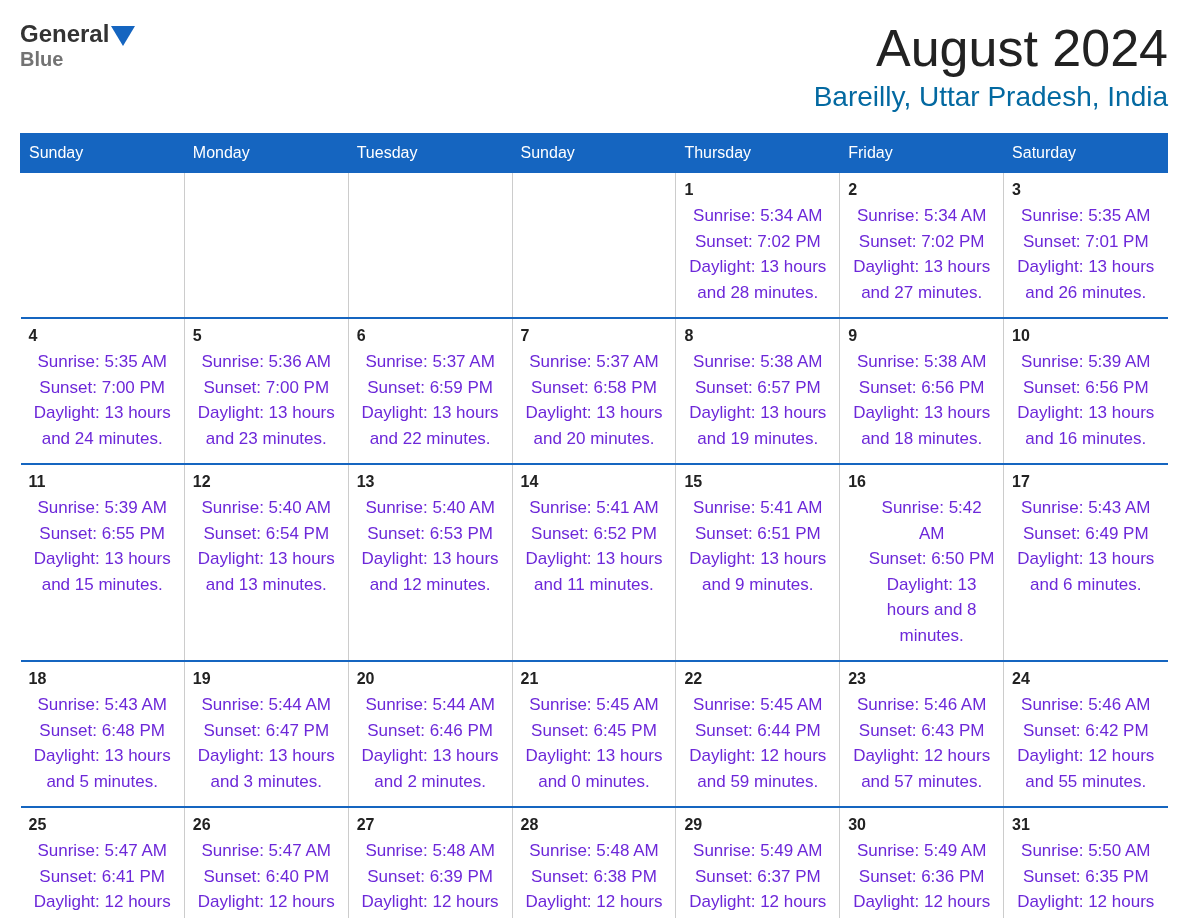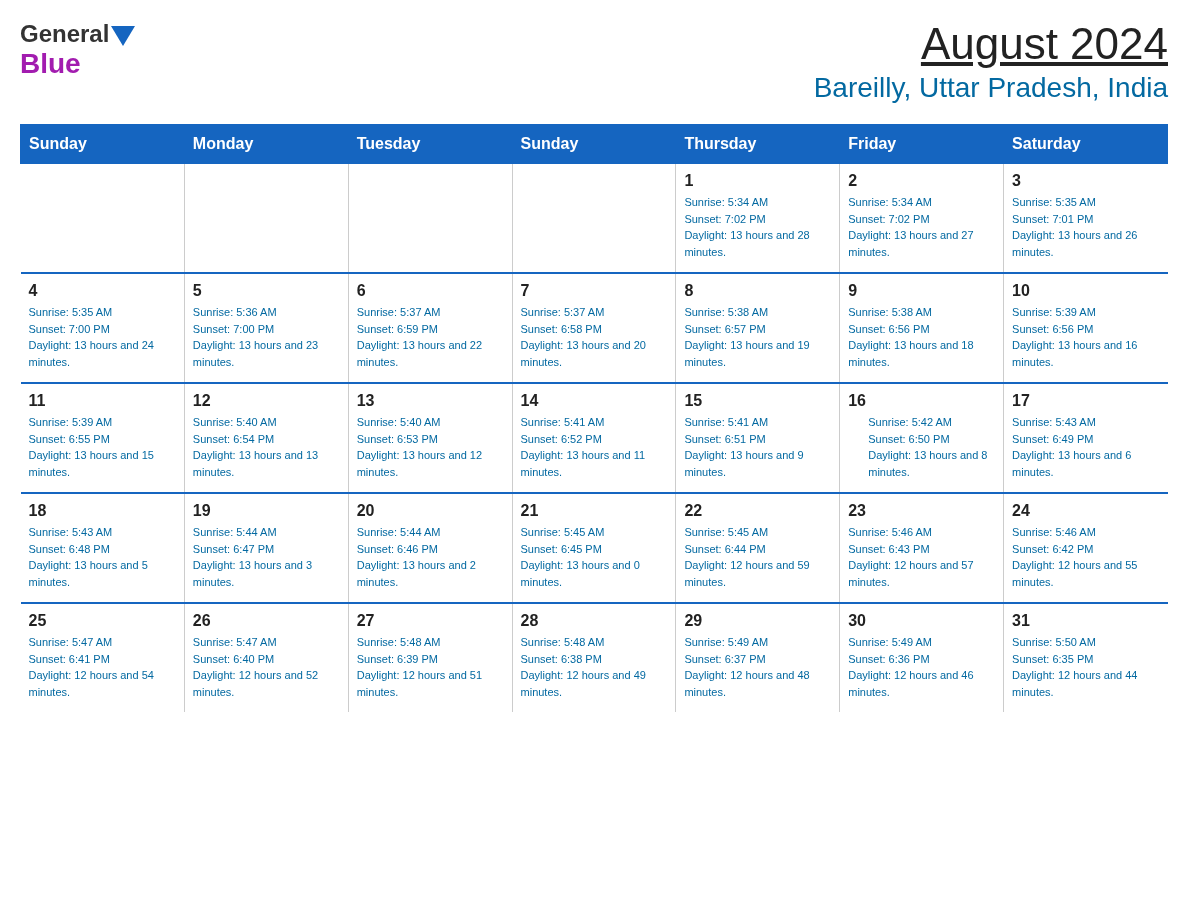--- a/index.html
+++ b/index.html
@@ -19,23 +19,23 @@
     .logo {
       display: flex;
       align-items: center;
     }
     .logo-text-general {
       font-size: 24px;
       font-weight: bold;
       color: #333;
     }
     .logo-text-blue {
-      font-size: 28px;
+      font-size: 20px;
       font-weight: bold;
-      color: #a21caf;
+      color: #737373;
     }
     .logo-triangle {
       width: 0;
       height: 0;
       border-left: 12px solid transparent;
       border-right: 12px solid transparent;
       border-top: 20px solid #1565C0;
       margin-left: 2px;
       margin-top: 4px;
     }
@@ -44,44 +44,43 @@
       flex-direction: column;
     }
     .logo-row1 {
       display: flex;
       align-items: center;
     }
     .title-section {
       text-align: right;
     }
     .month-title {
-      font-size: 44px;
+      font-size: 52px;
       font-weight: normal;
       color: #222;
       line-height: 1.1;
-      text-decoration: underline;
     }
     .location-title {
       font-size: 28px;
       color: #0369a1;
       margin-top: 4px;
     }
     table {
       width: 100%;
       border-collapse: collapse;
     }
     thead tr {
       background-color: #1565C0;
     }
     thead th {
       color: #fff;
       padding: 10px 8px;
       text-align: left;
       font-size: 16px;
-      font-weight: bold;
+      font-weight: normal;
       border: 1px solid #1565C0;
     }
     tbody tr {
       border-bottom: 2px solid #1565C0;
     }
     tbody td {
       vertical-align: top;
       padding: 8px 8px 12px 8px;
       border-right: 1px solid #ccc;
       font-size: 13.5px;
@@ -92,23 +91,24 @@
       border-right: none;
     }
     .day-number {
       font-size: 16px;
       font-weight: bold;
       color: #222;
       display: block;
       margin-bottom: 4px;
     }
     .day-info {
-      font-size: 11px;
-      color: #0369a1;
+      font-size: 17px;
+      color: #6d28d9;
       line-height: 1.5;
+      text-align: center;
     }
     tbody tr:last-child {
       border-bottom: none;
       margin-top: 46px;
     }
     .empty-cell {
       background: #fff;
     }
   </style>
 </head>

